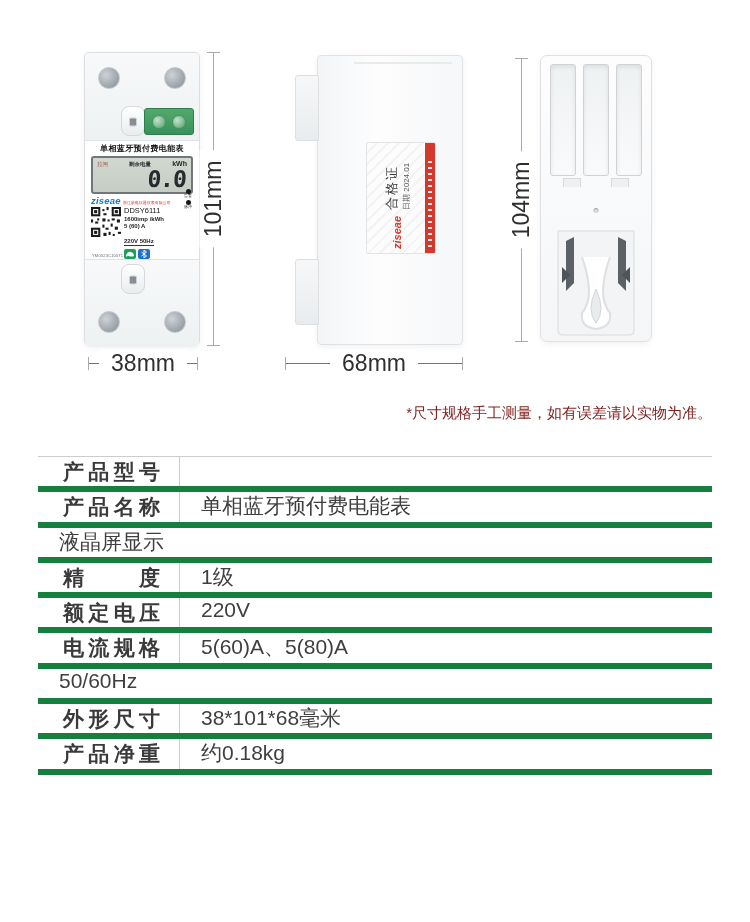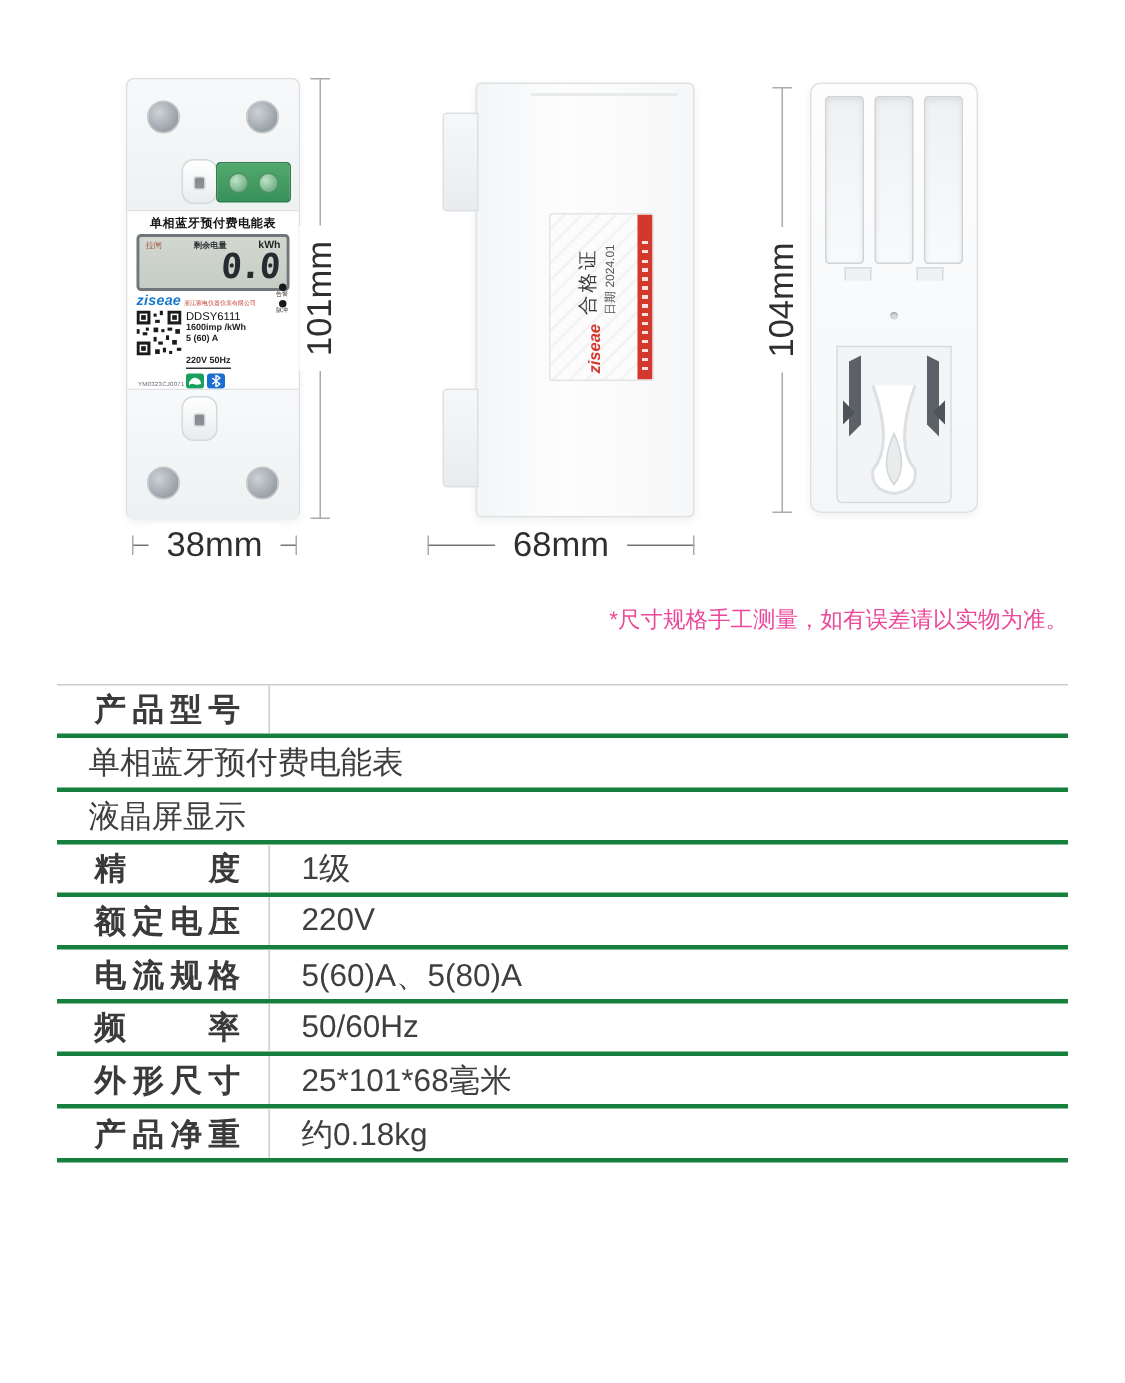--- a/index.html
+++ b/index.html
@@ -95,25 +95,25 @@
   .slots { position:absolute; left:9px; top:8px; right:9px; height:112px; display:flex; gap:7px; }
   .slot { flex:1; background:linear-gradient(#eef1f2,#f9fafb); border:1px solid #cfd3d6; border-radius:3px;
     box-shadow:inset 0 2px 4px rgba(0,0,0,.08); }
   .tab { position:absolute; top:122px; width:18px; height:9px; background:#eef0f2; border:1px solid #d8dbdd; border-bottom:none; }
   .tab.l { left:22px; } .tab.r { right:22px; }
   .hole { position:absolute; left:50%; top:152px; width:5px; height:5px; border-radius:50%;
     background:#d6d9db; transform:translateX(-50%); box-shadow:inset 0 1px 1px rgba(0,0,0,.25); }
   .clip-svg { position:absolute; left:50%; bottom:2px; transform:translateX(-50%); }
 
   
-  .note { position:absolute; right:38px; top:404px; font-size:15px; color:#ec4899; }
+  .note { position:absolute; right:38px; top:404px; font-size:15px; color:#7f1d1d; }
 
   
   .spec-table { position:absolute; left:38px; top:456px; width:674px; border-top:1px solid #cccccc; }
-  .spec-row { display:flex; height:35.3px; align-items:center; border-bottom:3px solid #15803d; }
+  .spec-row { display:flex; height:35.3px; align-items:flex-start; border-bottom:6px solid #15803d; }
   .spec-label { flex:0 0 142px; align-self:stretch; display:flex; align-items:center; border-right:1px solid #cccccc; }
   .spec-label span { display:block; margin-left:25px; width:97px; font-size:21px; font-weight:bold; color:#3a3a3a;
     text-align:justify; text-align-last:justify; }
   .spec-value { padding-left:21px; font-size:21px; color:#3f3f3f; }
 </style>
 </head>
 <body>
 
 <div class="stage">
 
@@ -277,20 +277,23 @@
   <div class="note">*尺寸规格手工测量，如有误差请以实物为准。</div>
 </div>
 
 <div class="spec-table">
   <div class="spec-row">
     <div class="spec-label">
         <span>产品型号</span>
       </div>
   </div>
   <div class="spec-row">
+    <div class="spec-label">
+        <span>产品名称</span>
+      </div>
     <div class="spec-value">单相蓝牙预付费电能表</div>
   </div>
   <div class="spec-row">
     <div class="spec-value">液晶屏显示</div>
   </div>
   <div class="spec-row">
     <div class="spec-label">
         <span>精度</span>
       </div>
     <div class="spec-value">1级</div>
@@ -301,30 +304,27 @@
       </div>
     <div class="spec-value">220V</div>
   </div>
   <div class="spec-row">
     <div class="spec-label">
         <span>电流规格</span>
       </div>
     <div class="spec-value">5(60)A、5(80)A</div>
   </div>
   <div class="spec-row">
-    <div class="spec-label">
-        <span>频率</span>
-      </div>
     <div class="spec-value">50/60Hz</div>
   </div>
   <div class="spec-row">
     <div class="spec-label">
         <span>外形尺寸</span>
       </div>
-    <div class="spec-value">25*101*68毫米</div>
+    <div class="spec-value">38*101*68毫米</div>
   </div>
   <div class="spec-row">
     <div class="spec-label">
         <span>产品净重</span>
       </div>
     <div class="spec-value">约0.18kg</div>
   </div>
 </div>
 
 </body></html>

